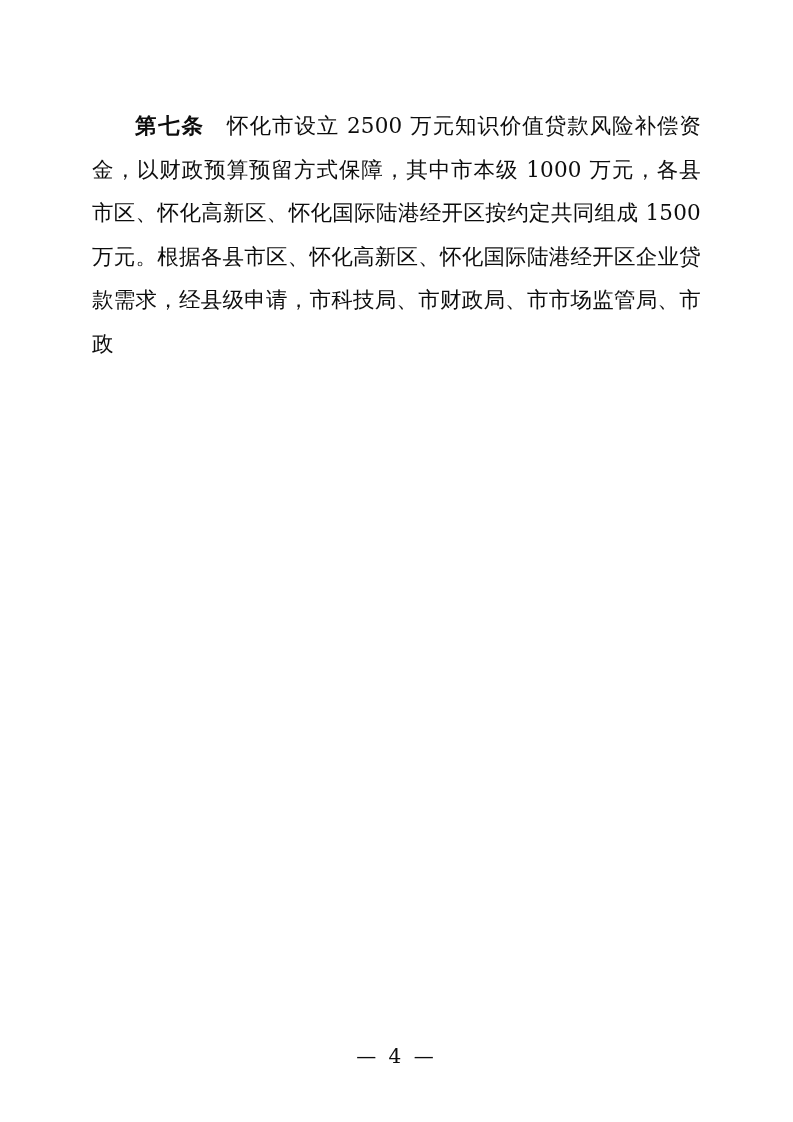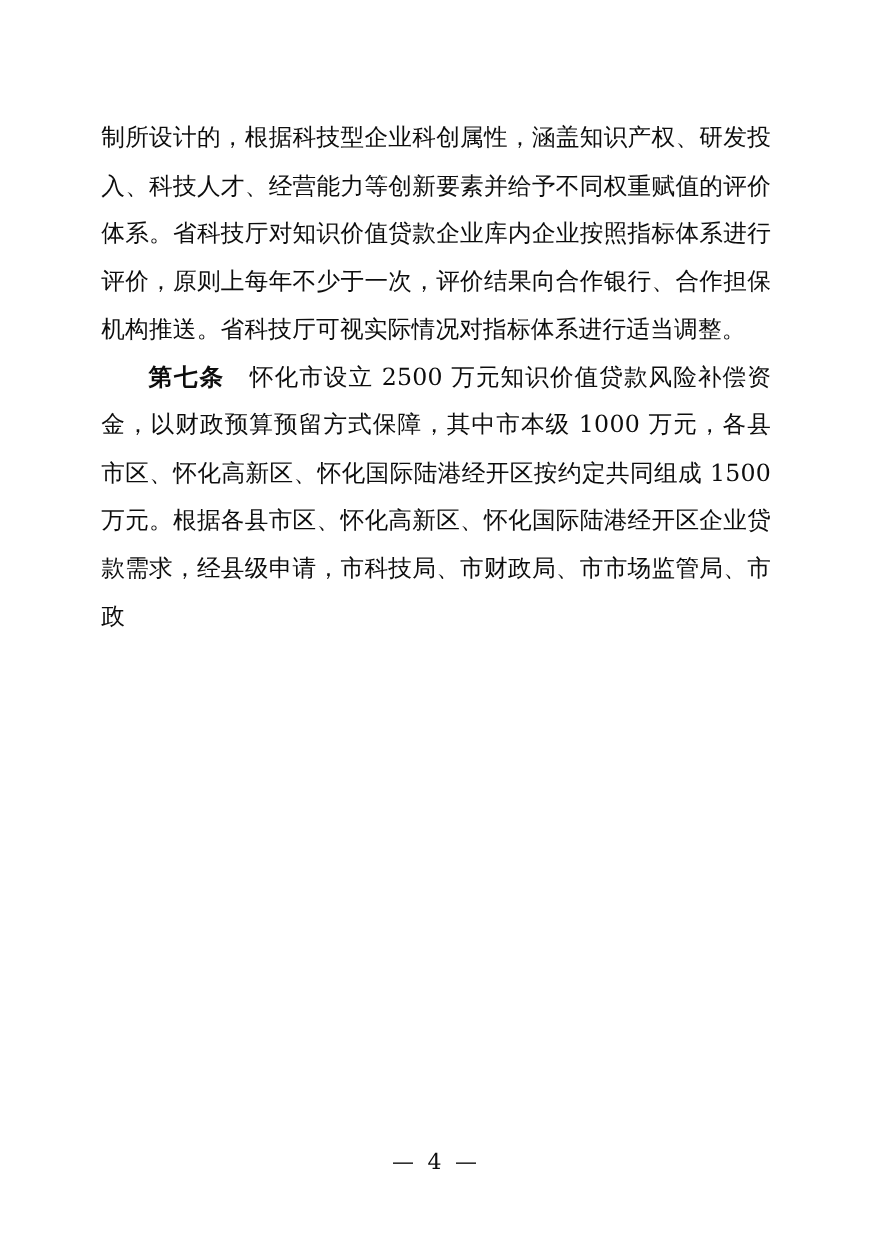--- a/index.html
+++ b/index.html
@@ -53,21 +53,20 @@
     color: #0d0d0d;
     letter-spacing: 3px;
   }
 </style>
 </head>
 <body>
 
 <div class="page">
   <div class="body-text">
 
-    <p class="para"><span>制所设计的，根据科技型企业科创属性，涵盖知识产权、研发投入、科技人才、经营能力等创新要素并给予不同权重赋值的评价体系。省科技厅对知识价值贷款企业库内企业按照指标体系进行评价，原则上每年不少于一次，评价结果向合作银行、合作担保机构推送。省科技厅可视实际情况对指标体系进行适当调整。</span></p>
 
 
 
 
     <p class="indent"><span class="art-label">第七条</span>　<span>怀化市设立 2500 万元知识价值贷款风险补偿资金，以财政预算预留方式保障，其中市本级 1000 万元，各县市区、怀化高新区、怀化国际陆港经开区按约定共同组成 1500 万元。根据各县市区、怀化高新区、怀化国际陆港经开区企业贷款需求，经县级申请，市科技局、市财政局、市市场监管局、市政</span></p>
 
   </div>
   <div class="footer">— 4 —</div>
 </div>
 

